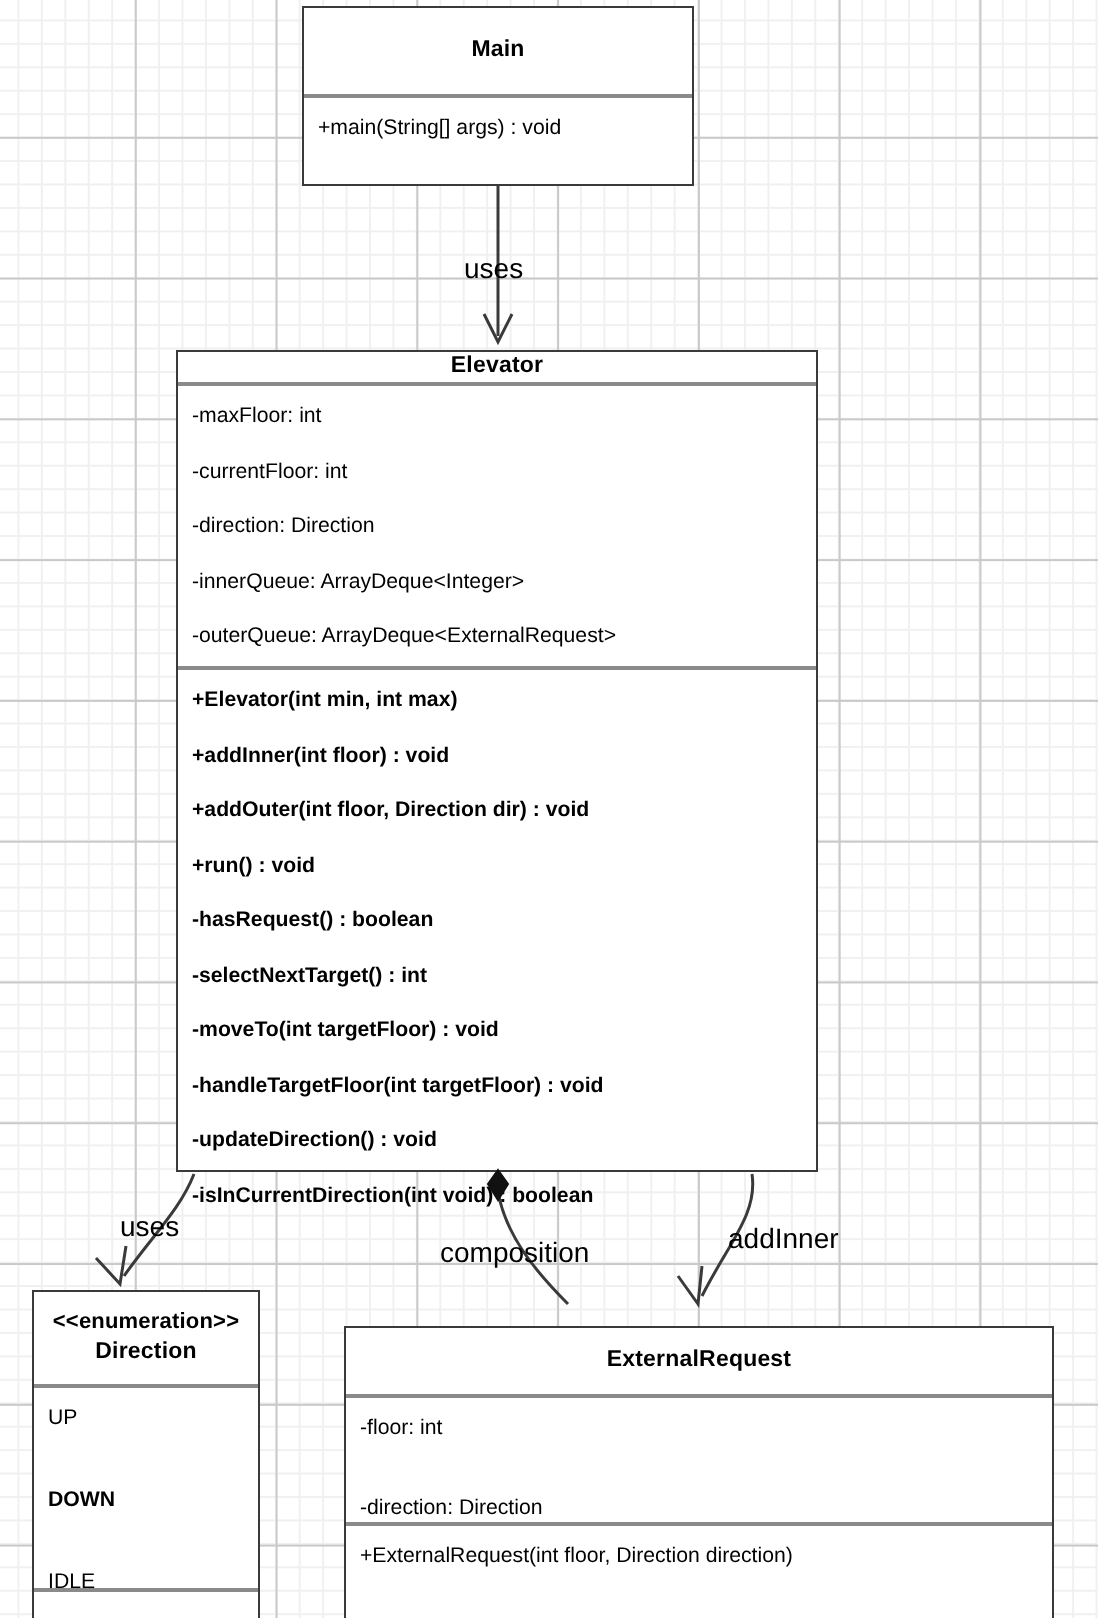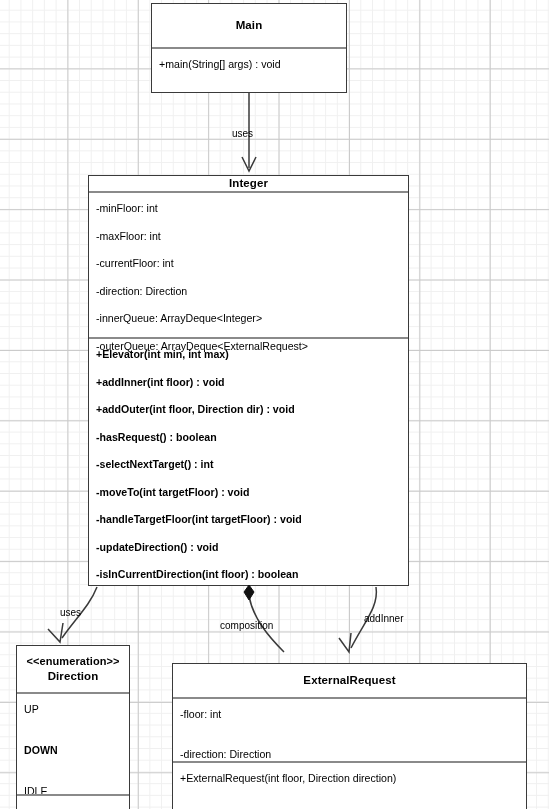--- a/index.html
+++ b/index.html
@@ -93,21 +93,21 @@
     stroke: #3a3a3a;
     stroke-width: 1.5;
   }
   .conn-diamond {
     fill: #111111;
     stroke: #111111;
     stroke-width: 1;
   }
   .conn-label {
     position: absolute;
-    font-size: 10px;
+    font-size: 14px;
     color: #000000;
     background: transparent;
     white-space: nowrap;
     line-height: 12px;
   }
 </style>
 </head>
 <body>
 
 <div id="canvas">
@@ -116,40 +116,40 @@
     <div class="uml-compartment uml-title" style="height:43px;">
       <span>Main</span>
     </div>
     <div class="uml-compartment uml-members" style="flex:1;">
       <div class="uml-member">+main(String[] args) : void</div>
     </div>
   </div>
 
   <div class="uml-class" style="left:88px; top:175px; width:321px; height:411px;">
     <div class="uml-compartment uml-title" style="height:23px;">
-      <span>Integer</span>
+      <span>Elevator</span>
     </div>
     <div class="uml-compartment uml-members" style="height:146px;">
-      <div class="uml-member spaced">-minFloor: int</div>
       <div class="uml-member spaced">-maxFloor: int</div>
       <div class="uml-member spaced">-currentFloor: int</div>
       <div class="uml-member spaced">-direction: Direction</div>
       <div class="uml-member spaced">-innerQueue: ArrayDeque&lt;Integer&gt;</div>
       <div class="uml-member">-outerQueue: ArrayDeque&lt;ExternalRequest&gt;</div>
     </div>
     <div class="uml-compartment uml-members" style="flex:1;font-weight:bold;">
       <div class="uml-member spaced-sm">+Elevator(int min, int max)</div>
       <div class="uml-member spaced-sm">+addInner(int floor) : void</div>
       <div class="uml-member spaced-sm">+addOuter(int floor, Direction dir) : void</div>
+      <div class="uml-member spaced-sm">+run() : void</div>
       <div class="uml-member spaced-sm">-hasRequest() : boolean</div>
       <div class="uml-member spaced-sm">-selectNextTarget() : int</div>
       <div class="uml-member spaced-sm">-moveTo(int targetFloor) : void</div>
       <div class="uml-member spaced-sm">-handleTargetFloor(int targetFloor) : void</div>
       <div class="uml-member spaced-sm">-updateDirection() : void</div>
-      <div class="uml-member">-isInCurrentDirection(int floor) : boolean</div>
+      <div class="uml-member">-isInCurrentDirection(int void) : boolean</div>
     </div>
   </div>
 
   <div class="uml-class" style="left:16px; top:645px; width:114px; height:168px;">
     <div class="uml-compartment uml-title" style="height:46px;">
       <span class="uml-stereotype">&lt;&lt;enumeration&gt;&gt;</span>
       <span>Direction</span>
     </div>
     <div class="uml-compartment uml-members" style="height:102px;">
       <div class="uml-member" style="margin-bottom:24px;">UP</div>

